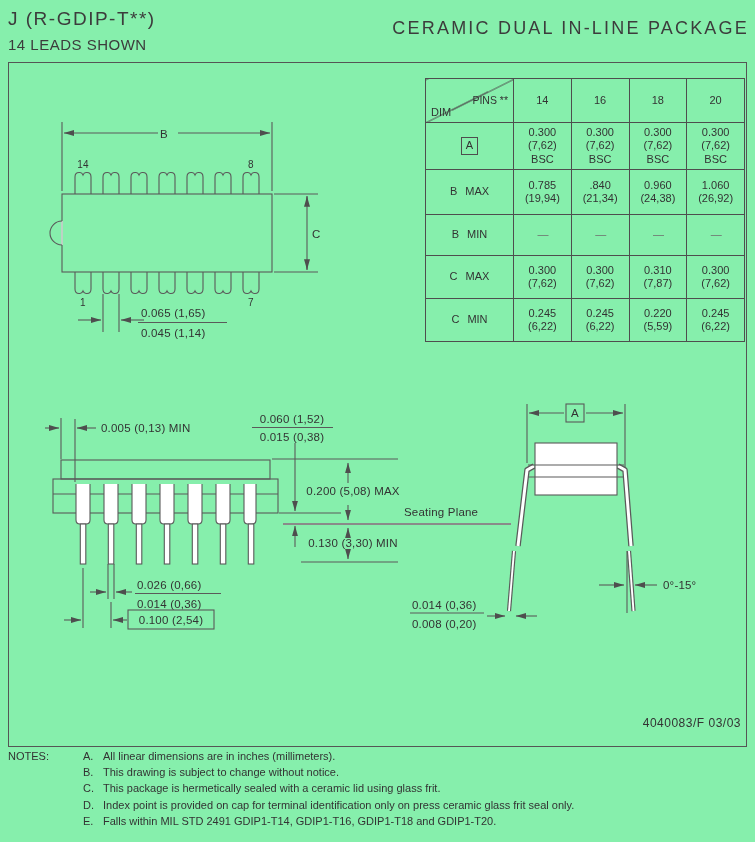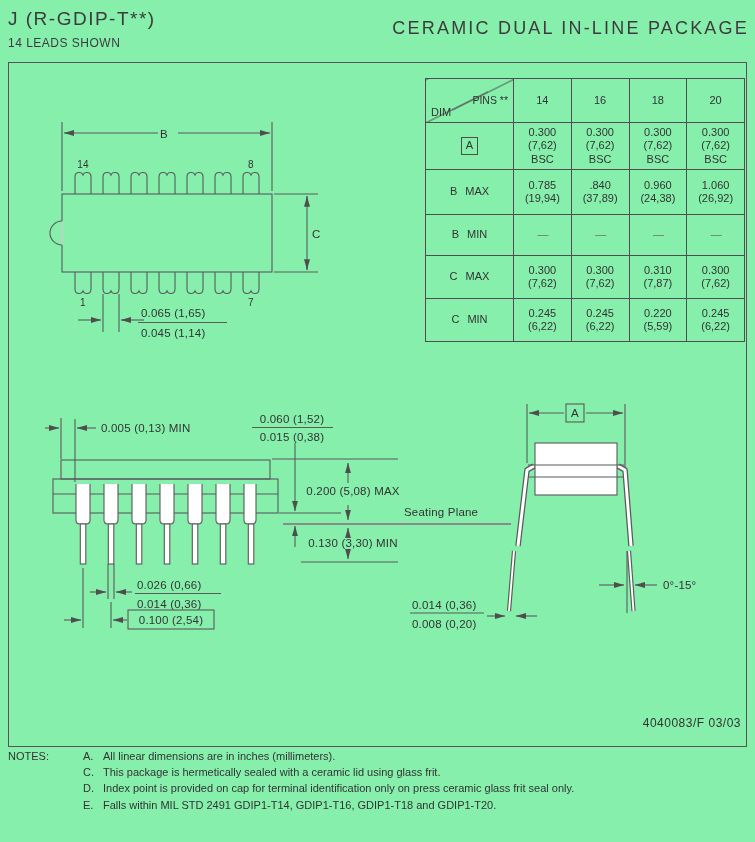--- a/index.html
+++ b/index.html
@@ -1,19 +1,19 @@
 <!DOCTYPE html>
 <html><head>
 <meta charset="utf-8">
 <style>
   html,body{margin:0;padding:0;background:#fff;}
   #page{position:relative;width:755px;height:842px;background:#86efac;overflow:hidden;
         font-family:"Liberation Sans",sans-serif;color:#333;}
   .title-left{position:absolute;left:8px;top:8px;font-size:19px;letter-spacing:1.5px;color:#3c3c3c;white-space:nowrap;}
-  .leads-note{position:absolute;left:8px;top:36px;font-size:12px;letter-spacing:.5px;color:#3c3c3c;}
+  .leads-note{position:absolute;left:8px;top:36px;font-size:15px;letter-spacing:.5px;color:#3c3c3c;}
   .title-right{position:absolute;right:6px;top:18px;font-size:18px;letter-spacing:2.2px;color:#3c3c3c;white-space:nowrap;}
   .frame{position:absolute;left:8px;top:62px;width:737px;height:683px;border:1.2px solid #555;}
   .doc-number{position:absolute;right:14px;top:716px;font-size:12px;letter-spacing:.5px;color:#333;}
 
   
   .dim-table{position:absolute;left:425px;top:78px;border-collapse:collapse;table-layout:fixed;
              width:320px;font-size:11px;color:#333;}
   .dim-table td{border:1px solid #4e4e4e;text-align:center;vertical-align:middle;
                 white-space:pre-line;line-height:1.2;padding:1px;}
   .corner-cell{position:relative;padding:0;
@@ -83,21 +83,21 @@
 BSC</td>
       <td>0.300
 (7,62)
 BSC</td>
     </tr>
     <tr style="height:45px;">
       <td class="row-label"><span class="dim-letter">B</span><span class="dim-qual">MAX</span></td>
       <td>0.785
 (19,94)</td>
       <td>.840
-(37,89)</td>
+(21,34)</td>
       <td>0.960
 (24,38)</td>
       <td>1.060
 (26,92)</td>
     </tr>
     <tr style="height:41px;">
       <td class="row-label"><span class="dim-letter">B</span><span class="dim-qual">MIN</span></td>
       <td class="cell-dash">—</td>
       <td class="cell-dash">—</td>
       <td class="cell-dash">—</td>
@@ -293,18 +293,19 @@
       <line x1="410" y1="613" x2="484" y2="613"></line>
       <text x="412" y="628">0.008 (0,20)</text>
       <line x1="487" y1="616" x2="505" y2="616" marker-end="url(#aE)"></line>
       <line x1="537" y1="616" x2="516" y2="616" marker-end="url(#aE)"></line>
     </svg>
   </div>
 
   <div class="notes-label">NOTES:</div>
   <div class="notes">
     <div class="note-row"><span class="note-letter">A.</span><span class="note-text">All linear dimensions are in inches (millimeters).</span></div>
+    <div class="note-row"><span class="note-letter">B.</span><span class="note-text">This drawing is subject to change without notice.</span></div>
     <div class="note-row"><span class="note-letter">C.</span><span class="note-text">This package is hermetically sealed with a ceramic lid using glass frit.</span></div>
     <div class="note-row"><span class="note-letter">D.</span><span class="note-text">Index point is provided on cap for terminal identification only on press ceramic glass frit seal only.</span></div>
     <div class="note-row"><span class="note-letter">E.</span><span class="note-text">Falls within MIL STD 2491 GDIP1-T14, GDIP1-T16, GDIP1-T18 and GDIP1-T20.</span></div>
   </div>
 
 </div>
 
 </body></html>

